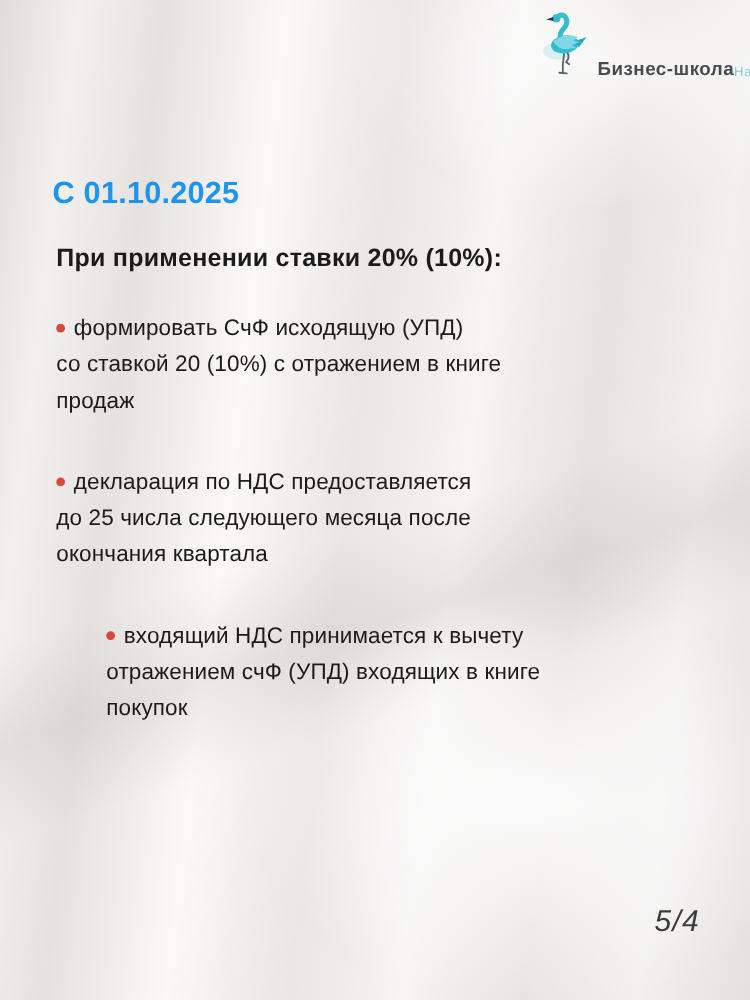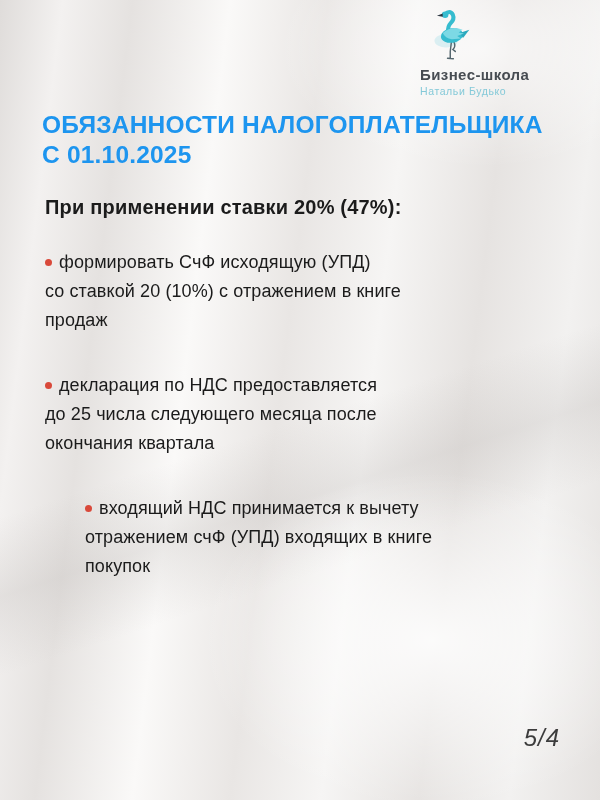--- a/index.html
+++ b/index.html
@@ -21,22 +21,22 @@
         #e9e6e4 47%, #f6f5f4 60%, #e6e3e1 74%, #f2f1f0 87%, #e4e1df 100%);
   }
 
   
   .logo {
     position: absolute;
     top: 6px;
     right: 20px;
     width: 160px;
     display: flex;
-    flex-direction: column;
-    align-items: flex-start;
+    flex-direction: row;
+    align-items: flex-end;
   }
   .logo-glyph { width: 58px; height: 58px; position: relative; }
   .logo-name {
     margin-top: 2px;
     font-size: 15px;
     font-weight: 700;
     letter-spacing: 0.4px;
     color: #474c52;
     white-space: nowrap;
   }
@@ -130,24 +130,24 @@
 
         <path d="M41 28 L51 24.5 L44.5 33 Z" fill="#2aa9bd"></path>
 
         <path d="M23.5 28 Q33 20 44 24.5 L40 27.5 L45.5 28.5 L38.5 31 L42.5 33.5 L33 34.5 Q26 33.5 23.5 28 Z" fill="#84dbe7" opacity="0.9"></path>
       </svg>
     </div>
     <div class="logo-name">Бизнес-школа</div>
     <div class="logo-subtitle">Натальи Будько</div>
   </div>
 
-  <h1 class="title"><span>ОБЯЗАННОСТИ НАЛОГОПЛАТЕЛЬЩИКА</span><br><span>С 01.10.2025</span></h1>
+  <h1 class="title"><br><span>С 01.10.2025</span></h1>
 
   <div class="content">
-    <div class="content-heading">При применении ставки 20% (47%):</div>
+    <div class="content-heading">При применении ставки 20% (10%):</div>
 
     <div class="bullet"><span class="dot"></span><span>формировать СчФ исходящую (УПД)
 со ставкой 20 (10%) с отражением в книге
 продаж</span></div>
 
     <div class="bullet"><span class="dot"></span><span>декларация по НДС предоставляется
 до 25 числа следующего месяца после
 окончания квартала</span></div>
 
 

